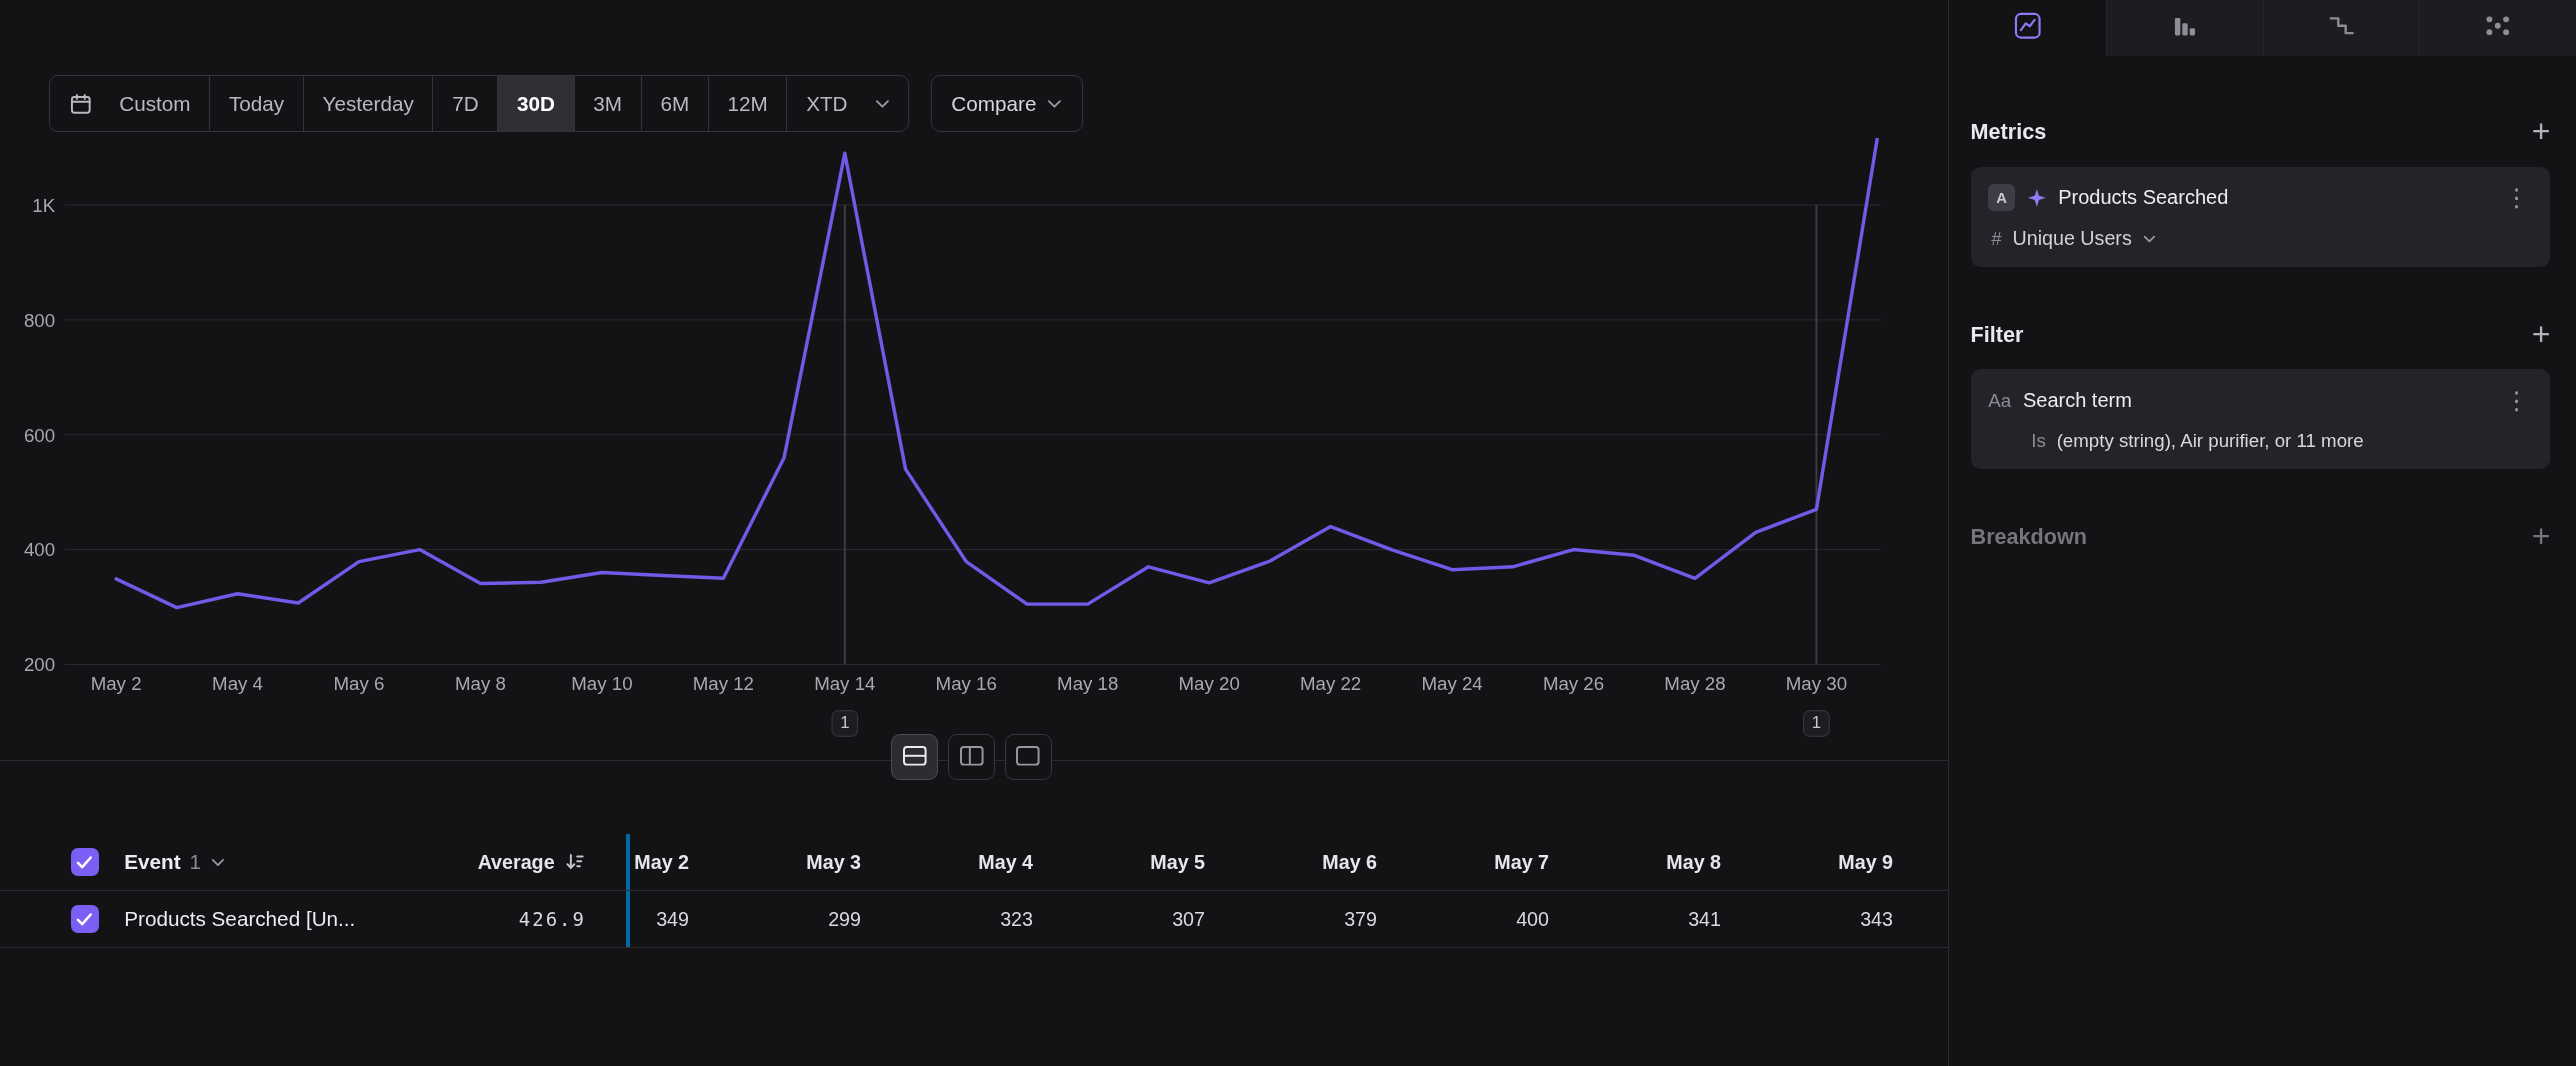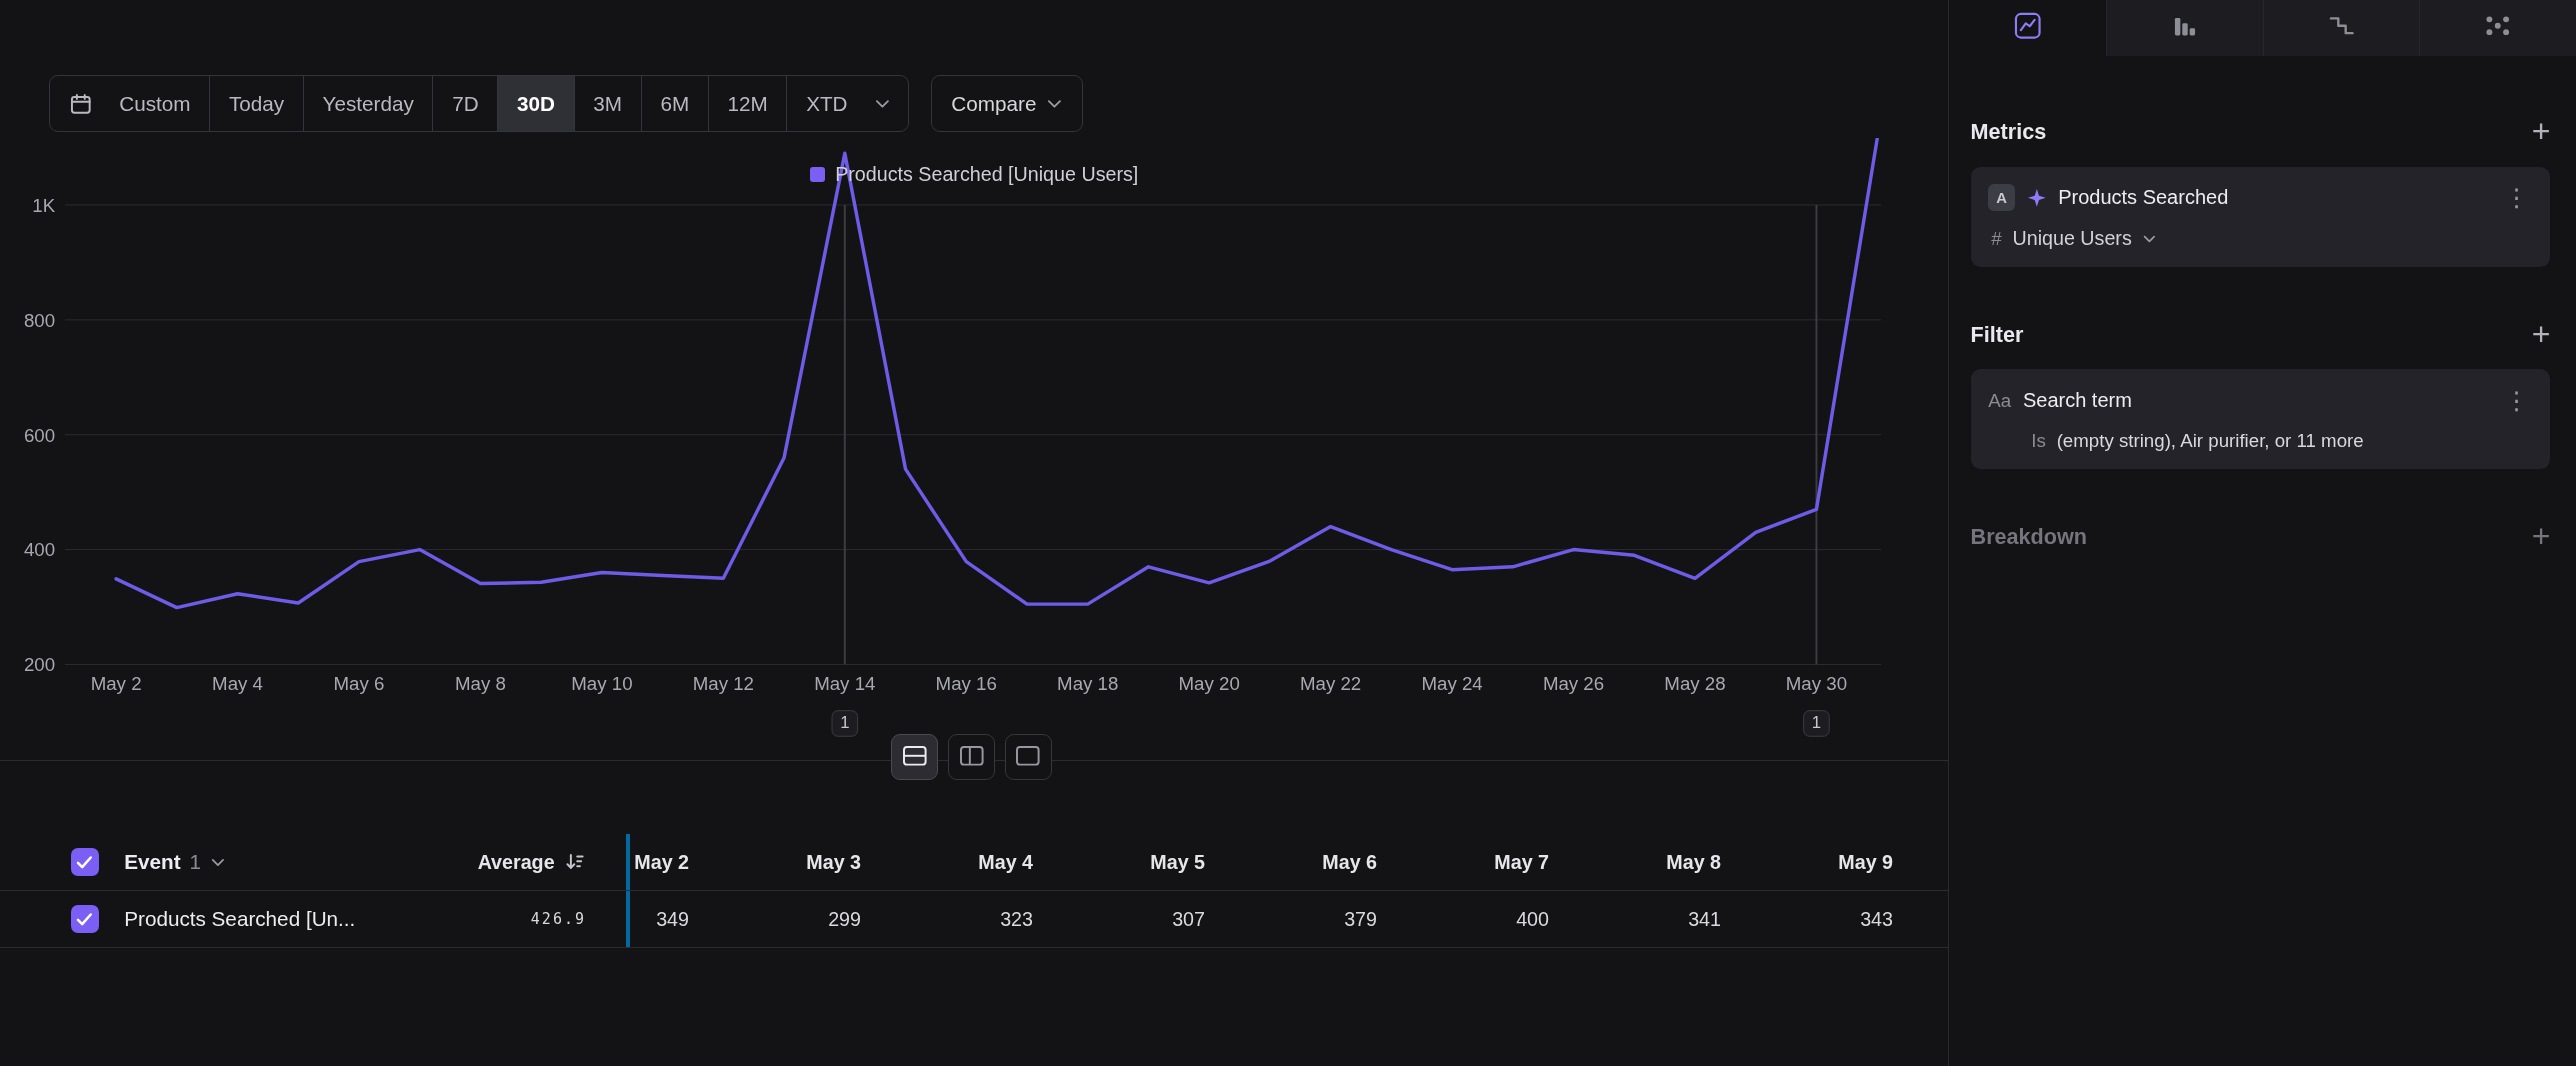--- a/index.html
+++ b/index.html
@@ -37,21 +37,21 @@
   .c-event { grid-column:1 / 3; display:flex; align-items:center; padding-left:71px; height:100%; }
   .cb { width:27.6px; height:27.6px; border-radius:6.9px; background:#7b5ff5; display:grid; place-items:center; cursor:pointer; flex:none; }
   .ev-label { margin-left:25.6px; font-weight:600; color:#ececf1; font-size:20.7px; }
   .ev-count { margin-left:8.9px; color:#8b8b93; font-size:20.7px; }
   .c-event .chev { margin-left:9.8px; }
   .row-name { margin-left:25.6px; color:#ececf1; font-size:20.7px; white-space:nowrap; overflow:hidden; max-width:285px; }
   .c-avg { display:flex; justify-content:flex-end; align-items:center; gap:9.8px; padding-right:40px; border-right:4px solid #0369a1; height:100%; }
   .thead .c-avg { font-weight:600; color:#e6e6ea; }
   .c-date { text-align:right; color:#d9d9de; white-space:nowrap; }
   .thead .c-date { font-weight:600; color:#e6e6ea; }
-  .avg-val { font-family:"DejaVu Sans Mono", monospace; letter-spacing:2px; font-size:15px; color:#d9d9de; }
+  .avg-val { font-family:"DejaVu Sans Mono", monospace; letter-spacing:2px; font-size:19px; color:#d9d9de; }
   .sort-ic { color:#c5c5cb; display:flex; cursor:pointer; }
 
   
   .sidebar { position:absolute; left:1948px; top:0; width:628px; height:1067px; background:#131315; border-left:1px solid #2a2a2e; }
   .sb-tabs { display:flex; gap:39px; padding-left:21.6px; height:63px; }
   .sb-tab { display:flex; align-items:center; font-size:21.6px; color:#9aa0a6; cursor:pointer; border-bottom:3.9px solid transparent; padding-top:2px; }
   .sb-tab.active { color:#9d8cf6; font-weight:600; border-bottom-color:#7b5ff5; }
   .sb-reports { display:grid; grid-template-columns:repeat(4,1fr); height:56px; background:#1d1d21; }
   .sb-report { display:grid; place-items:center; cursor:pointer; border-left:1px solid #27272c; }
   .sb-report:first-child { border-left:none; }
@@ -162,24 +162,20 @@
         <text x="1105.5862068965516" y="701" text-anchor="middle" fill="#a8a8b0" font-size="19">May 18</text>
         <text x="1229.0344827586207" y="701" text-anchor="middle" fill="#a8a8b0" font-size="19">May 20</text>
         <text x="1352.4827586206898" y="701" text-anchor="middle" fill="#a8a8b0" font-size="19">May 22</text>
         <text x="1475.9310344827586" y="701" text-anchor="middle" fill="#a8a8b0" font-size="19">May 24</text>
         <text x="1599.3793103448277" y="701" text-anchor="middle" fill="#a8a8b0" font-size="19">May 26</text>
         <text x="1722.8275862068965" y="701" text-anchor="middle" fill="#a8a8b0" font-size="19">May 28</text>
         <text x="1846.2758620689656" y="701" text-anchor="middle" fill="#a8a8b0" font-size="19">May 30</text>
         <polyline points="118,588.02125 179.72413793103448,617.20875 241.44827586206895,603.19875 303.1724137931035,612.5387499999999 364.8965517241379,570.50875 426.62068965517244,558.25 488.3448275862069,592.6912500000001 550.0689655172414,591.5237500000001 611.7931034482758,581.6 673.5172413793103,584.51875 735.2413793103449,587.4375 796.9655172413793,464.85 858.6896551724138,155.4625 920.4137931034483,476.525 982.1379310344828,570.50875 1043.8620689655172,613.70625 1105.5862068965516,613.70625 1167.3103448275863,575.7625 1229.0344827586207,592.1075000000001 1290.7586206896551,569.925 1352.4827586206898,534.9 1414.2068965517242,558.25 1475.9310344827586,578.68125 1537.655172413793,575.7625 1599.3793103448277,558.25 1661.103448275862,564.0875 1722.8275862068965,587.4375 1784.551724137931,540.7375 1846.2758620689656,517.3875 1908,140.86875" fill="none" stroke="#6e5ce8" stroke-width="3.5" stroke-linejoin="round" stroke-linecap="round"></polyline>
       </g>
     </svg>
-  <div class="legend">
-    <span class="swatch" style="background: rgb(123, 95, 245);"></span>
-    <span>Products Searched [Unique Users]</span>
-  </div>
 
   <div class="hdiv"></div>
 
   <div class="toggles">
     <button class="toggle active">
       <span><svg width="25.6" height="21.6" viewBox="0 0 26 22" fill="none" stroke="currentColor" stroke-width="2">
             <rect x="2" y="2" width="22" height="18" rx="3"></rect>
             <line x1="2" y1="11" x2="24" y2="11"></line>
           </svg></span>
     </button>

